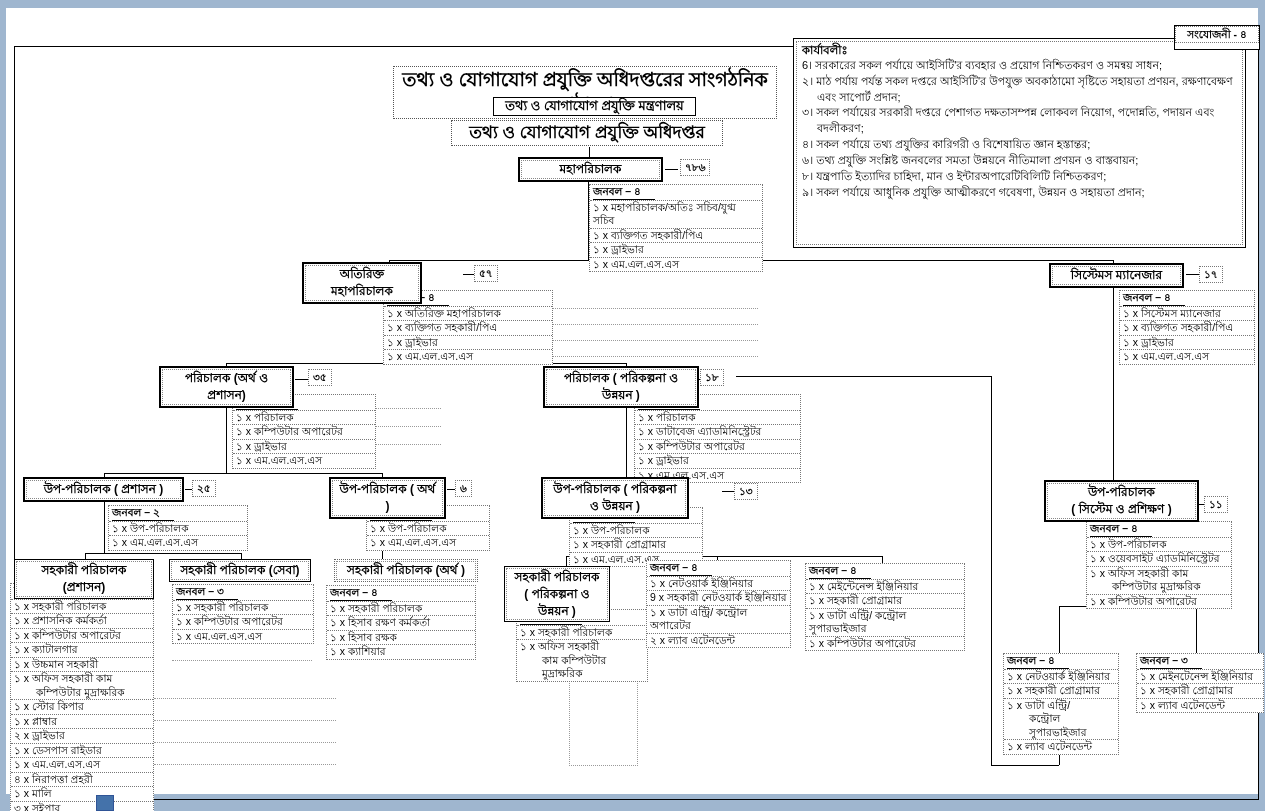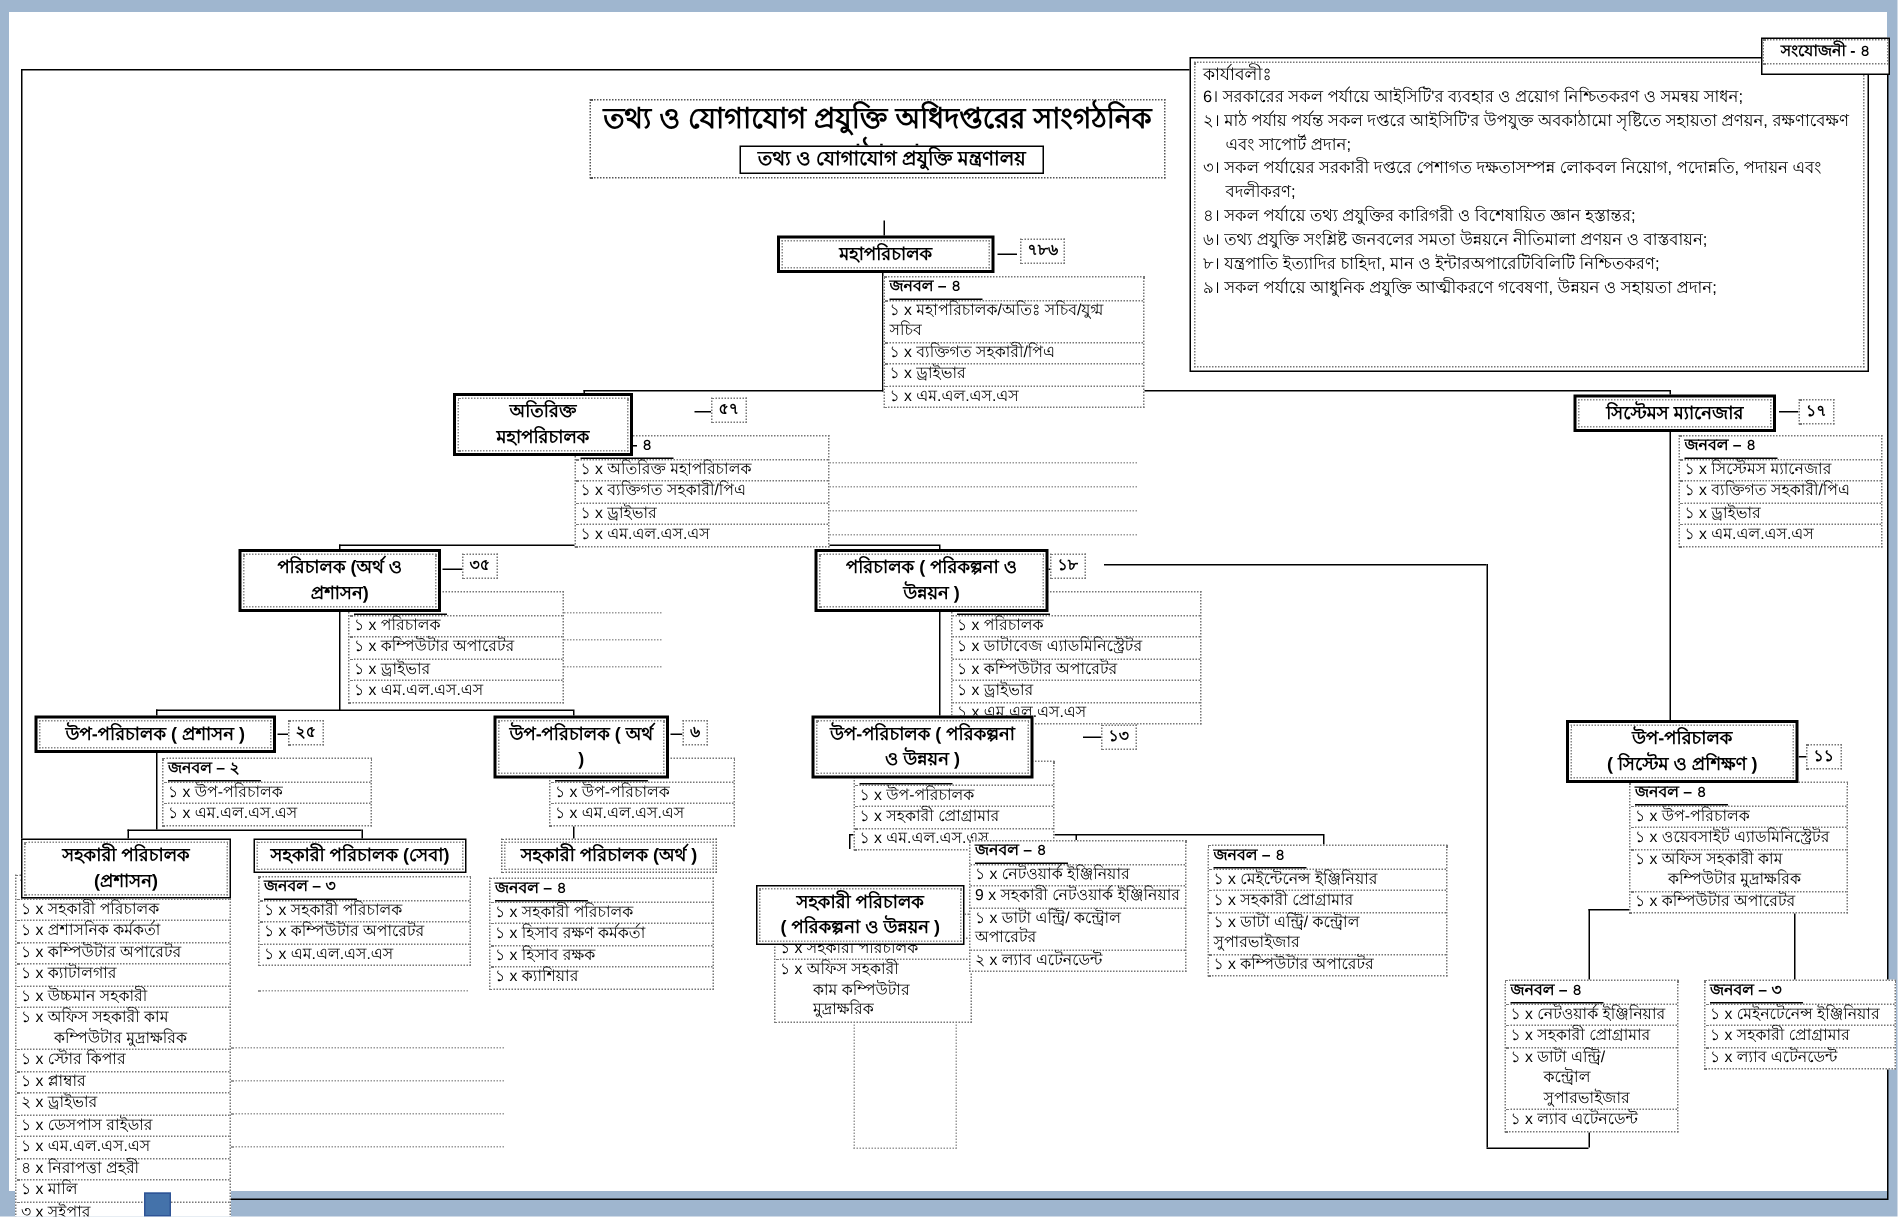--- a/index.html
+++ b/index.html
@@ -27,40 +27,40 @@
   
   .staff{position:absolute;border:1px dotted #777;background:#fff;z-index:2;font-size:10.5px;line-height:13.5px}
   .sh{border-bottom:1px dotted #777;padding:0 3px;font-weight:bold}
   .sh span{border-bottom:1px solid #000;display:inline-block;padding-right:14px}
   .li-row{border-bottom:1px dotted #777;padding:0 3px}
   .li-row:last-child{border-bottom:none}
   .li-row>div.cont{padding-left:22px}
   
   #fnbox{position:absolute;left:787px;top:30px;width:453px;height:210px;border:1px solid #000;background:#fff;z-index:3;padding:2px;box-sizing:border-box}
   #fnbox .inner{border:1px dotted #777;height:100%;box-sizing:border-box;padding:1px 5px;overflow:hidden}
-  .fn-head{font-weight:normal;font-size:11.5px;line-height:1.3}
+  .fn-head{font-weight:bold;font-size:11.5px;line-height:1.3}
   .fn-row{font-size:11px;line-height:1.44}
   .fn-row>div{padding-left:15px;text-indent:-15px}
   
   #annex{position:absolute;left:1168px;top:17px;width:86px;height:25px;border:1px solid #000;background:#fff;z-index:4;padding:0;box-sizing:border-box}
   #annex .inner{border:1px dotted #777;text-align:center;font-size:10.5px;font-weight:bold;line-height:15px}
   
   #u-dg{left:512px;top:149px;width:145px}        #t-dg{left:674px;top:151px}   #s-dg{left:583px;top:176px;width:172px}
   #u-adg{left:296px;top:254px;width:120px}       #t-adg{left:468px;top:257px}  #s-adg{left:377px;top:282px;width:168px}
   #u-sm{left:1043px;top:255px;width:135px}       #t-sm{left:1193px;top:258px}  #s-sm{left:1113px;top:282px;width:134px}
   #u-dir-admin{left:153px;top:358px;width:135px} #t-dir-admin{left:302px;top:361px} #s-dir-admin{left:226px;top:386px;width:142px}
   #u-dir-plan{left:537px;top:358px;width:156px}  #t-dir-plan{left:694px;top:361px}  #s-dir-plan{left:628px;top:386px;width:165px}
   #u-dd-admin{left:17px;top:469px;width:161px}   #t-dd-admin{left:186px;top:472px}  #s-dd-admin{left:102px;top:497px;width:138px}
   #u-dd-fin{left:323px;top:469px;width:117px}    #t-dd-fin{left:449px;top:472px}    #s-dd-fin{left:360px;top:497px;width:122px}
   #u-dd-plan{left:535px;top:469px;width:148px}   #t-dd-plan{left:728px;top:475px}   #s-dd-plan{left:563px;top:499px;width:132px}
   #u-dd-sys{left:1038px;top:472px;width:155px}   #t-dd-sys{left:1198px;top:488px}   #s-dd-sys{left:1080px;top:513px;width:144px}
   #u-ad-admin{left:8px;top:551px;width:140px}    #s-ad-admin{left:4px;top:575px;width:142px}
   #u-ad-seba{left:163px;top:551px;width:142px}   #s-ad-seba{left:166px;top:576px;width:140px}
   #u-ad-fin{left:328px;top:551px;width:144px}    #s-ad-fin{left:320px;top:577px;width:148px}
-  #u-ad-plan{left:498px;top:582px;width:139px}   #s-ad-plan{left:510px;top:601px;width:130px}
+  #u-ad-plan{left:498px;top:558px;width:106px}   #s-ad-plan{left:510px;top:601px;width:130px}
   #s-net{left:640px;top:552px;width:143px}
   #s-maint{left:799px;top:555px;width:158px}
   #s-lab-net{left:997px;top:645px;width:114px}
   #s-lab-maint{left:1130px;top:645px;width:126px}
   #bluesq{position:absolute;left:96px;top:795px;width:16px;height:14px;background:#4472aa;border:1px solid #2f5496;z-index:5}
 </style>
 </head>
 <body>
 
 <div id="viewport">
@@ -153,20 +153,21 @@
             </div>
             <div class="fn-row">
               <div>৯। সকল পর্যায়ে আধুনিক প্রযুক্তি আত্মীকরণে গবেষণা, উন্নয়ন ও সহায়তা প্রদান;</div>
             </div>
           </div>
       </div>
     </div>
 
     <div class="tbox" id="title-main">তথ্য ও যোগাযোগ প্রযুক্তি অধিদপ্তরের সাংগঠনিক কাঠামো</div>
     <div class="tbox" id="title-ministry">তথ্য ও যোগাযোগ প্রযুক্তি মন্ত্রণালয়</div>
+    <div class="tbox" id="title-dept">তথ্য ও যোগাযোগ প্রযুক্তি অধিদপ্তর</div>
 
     <div class="unit" id="u-dg">
         <div class="ui">মহাপরিচালক</div>
       </div>
     <div class="tag" id="t-dg">৭৮৬</div>
     <div class="staff" id="s-dg">
       <div class="sh"><span>জনবল – ৪</span></div>
       <div>
           <div class="li-row">
             <div>১ x মহাপরিচালক/অতিঃ সচিব/যুগ্ম সচিব</div>

